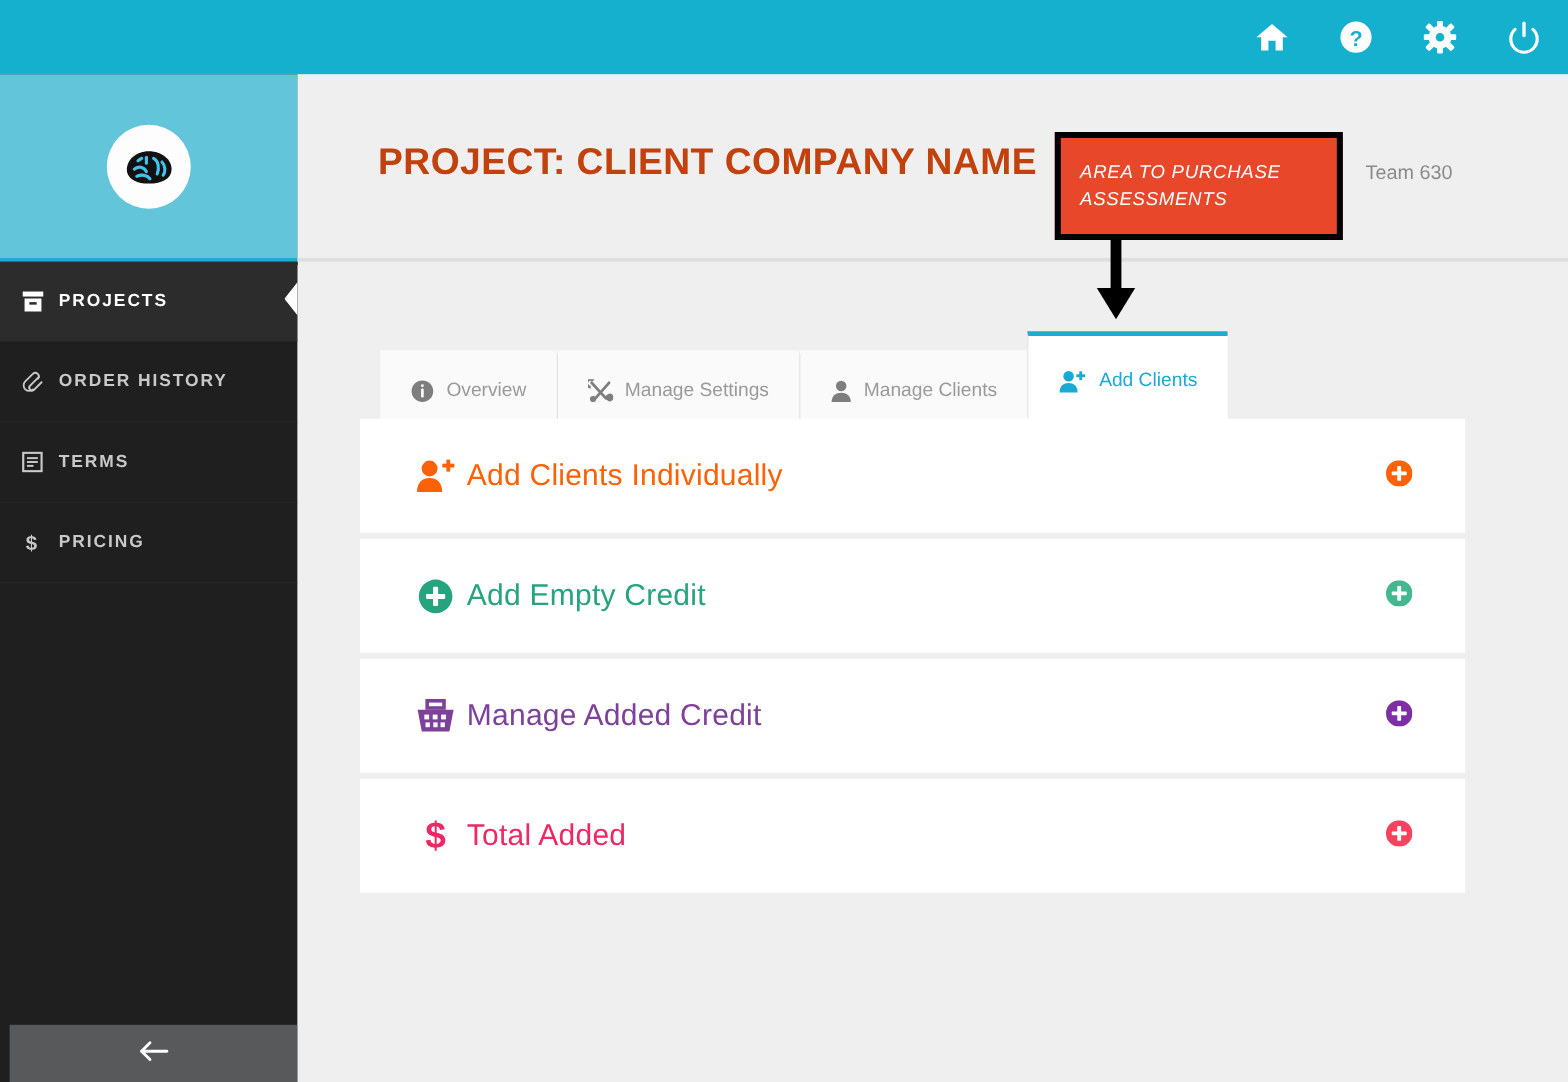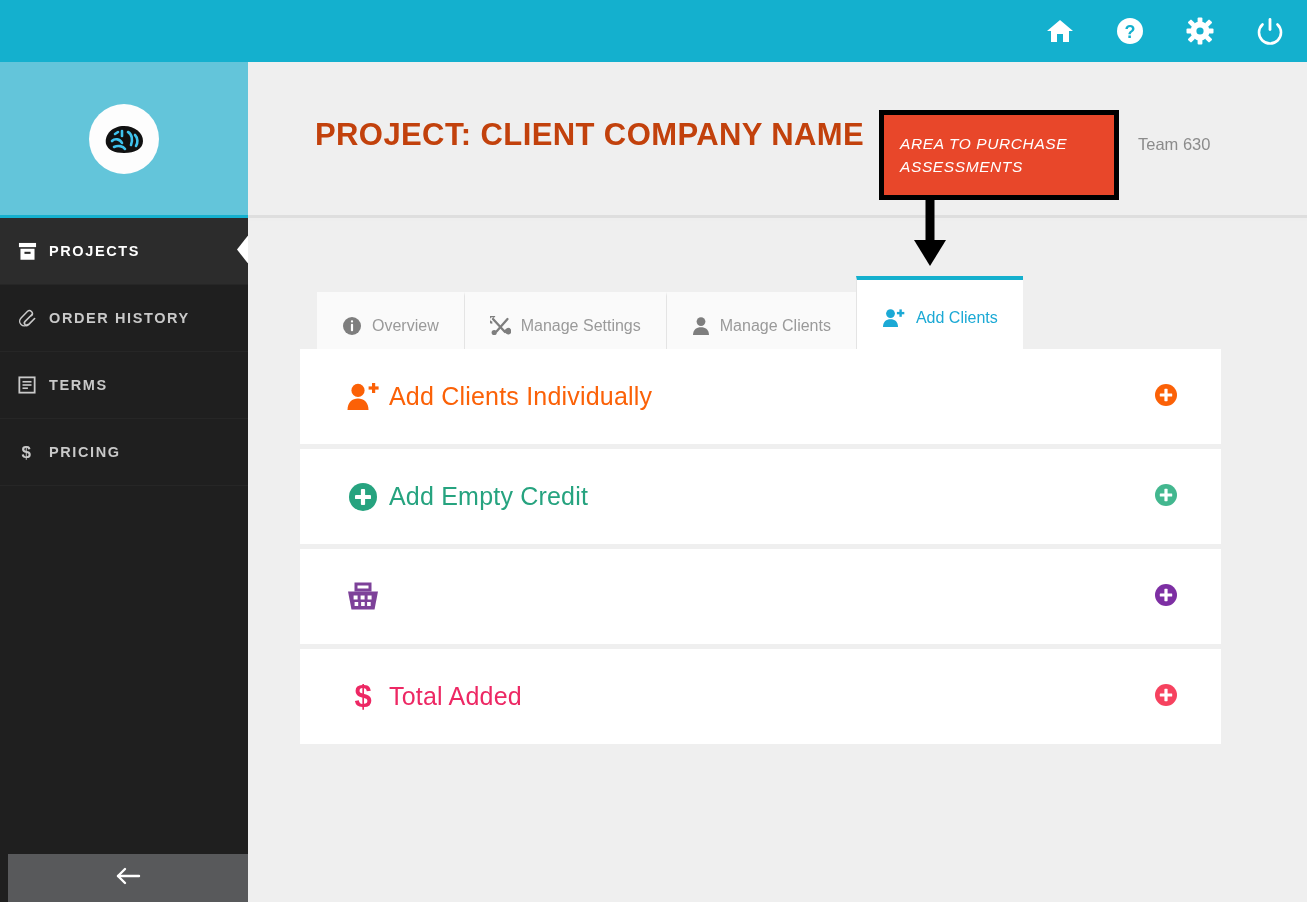--- a/index.html
+++ b/index.html
@@ -347,20 +347,21 @@
             <g fill="#ffffff">
               <rect x="6.6" y="13.5" width="4" height="4"></rect>
               <rect x="13.6" y="13.5" width="4" height="4"></rect>
               <rect x="20.6" y="13.5" width="4" height="4"></rect>
               <rect x="7.6" y="20" width="3.6" height="4"></rect>
               <rect x="14.1" y="20" width="3.6" height="4"></rect>
               <rect x="20.1" y="20" width="3.6" height="4"></rect>
             </g>
           </svg>
         </span>
+        <span class="row-label" style="color:#7d4199">Manage Added Credit</span>
         <span class="row-plus">
           <svg width="22" height="22" viewBox="0 0 22 22">
             <circle cx="11" cy="11" r="11" fill="#7d2fa3"></circle>
             <rect x="9.4" y="4.8" width="3.2" height="12.4" rx="0.6" fill="#ffffff"></rect>
             <rect x="4.8" y="9.4" width="12.4" height="3.2" rx="0.6" fill="#ffffff"></rect>
           </svg>
         </span>
       </div>
 
       <div class="row">

